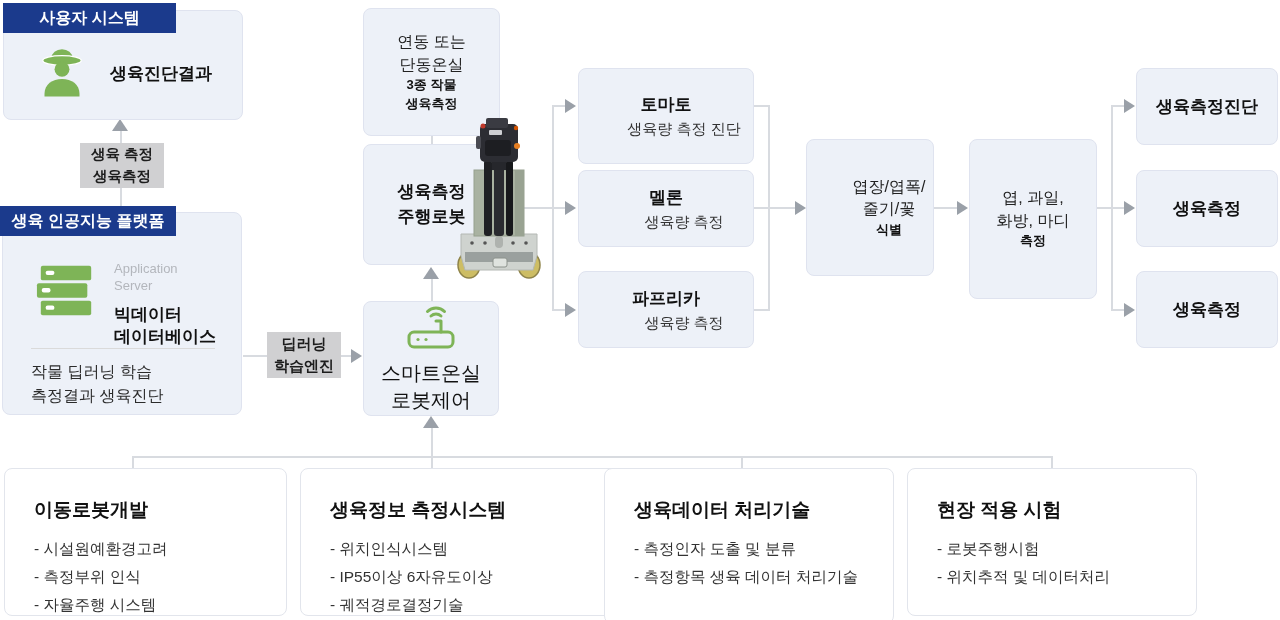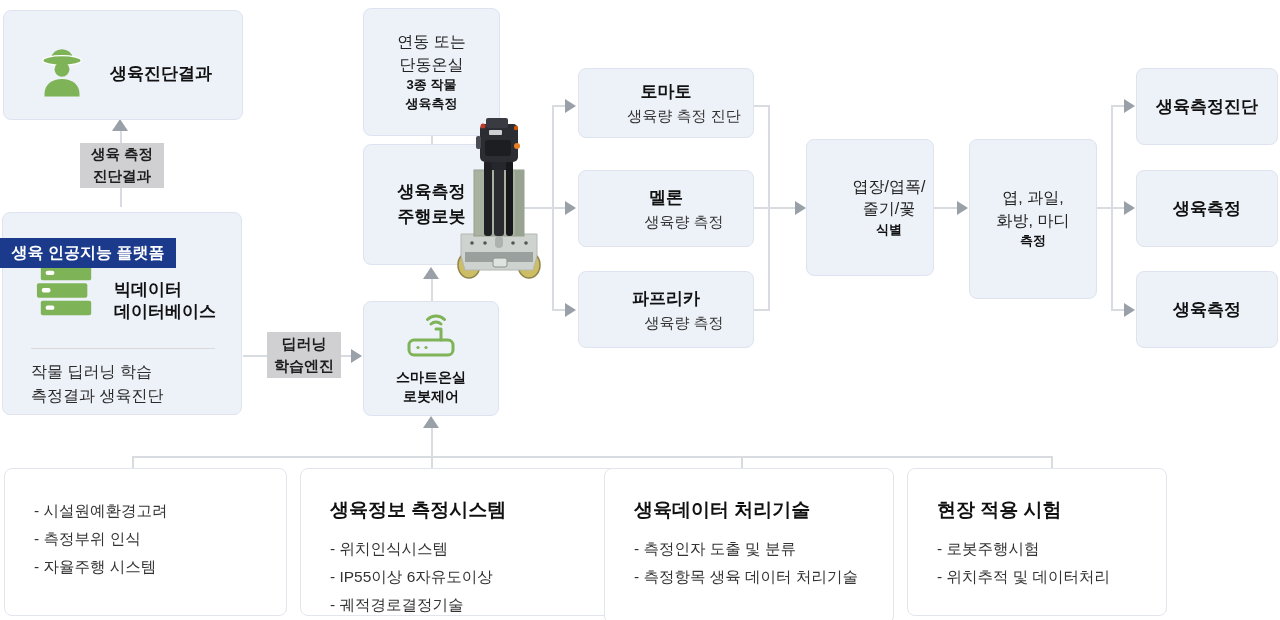--- a/index.html
+++ b/index.html
@@ -30,25 +30,25 @@
   .bottom-box{position:absolute;background:#fff;border:1px solid #e2e5ec;border-radius:8px;
         z-index:2;box-sizing:border-box;padding:28px 26px 0 29px;text-align:left;}
   .bottom-title{font-size:19px;font-weight:bold;color:#111;margin:0 0 12px 0;}
   .bottom-items{font-size:15.5px;line-height:1.8;color:#333;white-space:pre-line;}
   .user-card-row{display:flex;align-items:center;justify-content:center;gap:20px;padding-top:16px;}
   .user-result{font-size:17px;font-weight:bold;color:#111;}
   .ai-card{align-items:flex-start;}
   .server-row{position:absolute;left:32px;top:46px;display:flex;align-items:flex-start;}
   .server-txt{margin-left:17px;padding-top:2px;text-align:left;}
   .server-caption{font-size:13px;line-height:1.3;color:#b3b6bc;white-space:pre-line;}
-  .server-title{font-size:17px;line-height:1.28;font-weight:bold;color:#111;margin-top:18px;white-space:pre-line;}
+  .server-title{font-size:17px;line-height:1.28;font-weight:bold;color:#111;margin-top:9px;white-space:pre-line;}
   .ai-divider{position:absolute;left:28px;right:26px;top:135px;height:1px;background:#dadada;}
   .ai-desc{position:absolute;left:28px;top:147px;font-size:16px;line-height:1.5;color:#2b2b2b;
            white-space:pre-line;text-align:left;}
-  .smart-label{font-size:14px;font-weight:bold;line-height:1.35;color:#111;white-space:pre-line;margin-top:6px;}
+  .smart-label{font-size:20px;font-weight:normal;line-height:1.35;color:#111;white-space:pre-line;margin-top:6px;}
   .robot-photo{position:absolute;z-index:5;}
 </style>
 </head>
 <body>
 
 <div class="canvas">
 
   <div class="vline" style="left:120px;top:131px;height:76px;"></div>
   <div class="arr-u" style="left:112px;top:119px;"></div>
 
@@ -101,46 +101,49 @@
         <svg width="56" height="52" viewBox="0 0 64 58">
           <path d="M20,14 a12,10 0 0 1 24,0 v2 h-24 z" fill="#7eb457"></path>
           <ellipse cx="32" cy="17" rx="22" ry="5.5" fill="#7eb457" stroke="#fff" stroke-width="1.5"></ellipse>
           <circle cx="32" cy="27" r="8.5" fill="#7eb457"></circle>
           <path d="M12,58 v-3 c0,-11 9,-17 20,-17 s20,6 20,17 v3 z" fill="#7eb457"></path>
         </svg>
       </span>
       <span class="user-result">생육진단결과</span>
     </div>
   </div>
+  <div class="navy" style="left:3px;top:3px;width:173px;height:30px;">사용자 시스템</div>
 
   <div class="gray-label" style="left:80px;top:143px;width:84px;height:45px;">생육 측정
-진단결과</div>
+생육측정</div>
 
   <div class="box ai-card" style="left:2px;top:212px;width:240px;height:203px;">
     <div class="server-row">
       <span>
         <svg width="62" height="62" viewBox="0 0 64 64">
           <rect x="6" y="7" width="52" height="15" rx="2" fill="#7eb457"></rect>
           <rect x="11" y="12" width="9" height="4.5" rx="2" fill="#fff"></rect>
           <rect x="2" y="25" width="52" height="15" rx="2" fill="#7eb457"></rect>
           <rect x="7" y="30" width="9" height="4.5" rx="2" fill="#fff"></rect>
           <rect x="6" y="43" width="52" height="15" rx="2" fill="#7eb457"></rect>
           <rect x="11" y="48" width="9" height="4.5" rx="2" fill="#fff"></rect>
         </svg>
       </span>
       <span class="server-txt">
+        <span class="server-caption" style="display:block;">Application
+Server</span>
         <span class="server-title" style="display:block;">빅데이터
 데이터베이스</span>
       </span>
     </div>
     <div class="ai-divider"></div>
     <div class="ai-desc">작물 딥러닝 학습
 측정결과 생육진단</div>
   </div>
-  <div class="navy" style="left:0px;top:206px;width:176px;height:30px;margin-top:32px;">생육 인공지능 플랫폼</div>
+  <div class="navy" style="left:0px;top:206px;width:176px;height:30px;">생육 인공지능 플랫폼</div>
 
   <div class="gray-label" style="left:267px;top:332px;width:74px;height:46px;font-weight:700;font-size:15px;">딥러닝
 학습엔진</div>
 
   <div class="box" style="left:363px;top:8px;width:137px;height:128px;">
     <div class="flow-n pl">연동 또는
 단동온실</div>
     <div class="flow-b pl">3종 작물
 생육측정</div>
   </div>
@@ -195,21 +198,21 @@
       <rect x="31" y="0" width="22" height="10" rx="2" fill="#3a3b42"></rect>
       <circle cx="28" cy="8" r="2.5" fill="#c0392b"></circle>
       <circle cx="61" cy="10" r="2.2" fill="#d35400"></circle>
       <rect x="34" y="12" width="13" height="5" rx="1" fill="#cfd0d4"></rect>
       <circle cx="62" cy="28" r="3" fill="#e67e22"></circle>
       <rect x="21" y="18" width="5" height="13" rx="2" fill="#4a4b52"></rect>
       <rect x="30" y="22" width="26" height="16" rx="3" fill="#1d1e22"></rect>
     </svg>
   </span>
 
-  <div class="box" style="left:578px;top:68px;width:176px;height:70px;">
+  <div class="box" style="left:578px;top:68px;width:176px;height:96px;">
     <div class="crop-name">토마토</div>
     <div class="crop-sub">생육량 측정 진단</div>
   </div>
   <div class="box" style="left:578px;top:170px;width:176px;height:77px;">
     <div class="crop-name">멜론</div>
     <div class="crop-sub">생육량 측정</div>
   </div>
   <div class="box" style="left:578px;top:271px;width:176px;height:77px;">
     <div class="crop-name">파프리카</div>
     <div class="crop-sub">생육량 측정</div>
@@ -230,34 +233,35 @@
     <div class="result-label">생육측정진단</div>
   </div>
   <div class="box" style="left:1136px;top:170px;width:142px;height:77px;">
     <div class="result-label">생육측정</div>
   </div>
   <div class="box" style="left:1136px;top:271px;width:142px;height:77px;">
     <div class="result-label">생육측정</div>
   </div>
 
   <div class="bottom-box" style="left:4px;top:468px;width:283px;height:148px;">
+    <h3 class="bottom-title">이동로봇개발</h3>
     <div class="bottom-items">- 시설원예환경고려
 - 측정부위 인식
 - 자율주행 시스템</div>
   </div>
   <div class="bottom-box" style="left:300px;top:468px;width:330px;height:148px;">
     <h3 class="bottom-title">생육정보 측정시스템</h3>
     <div class="bottom-items">- 위치인식시스템
 - IP55이상 6자유도이상
 - 궤적경로결정기술</div>
   </div>
   <div class="bottom-box" style="left:604px;top:468px;width:290px;height:156px;">
     <h3 class="bottom-title">생육데이터 처리기술</h3>
     <div class="bottom-items">- 측정인자 도출 및 분류
 - 측정항목 생육 데이터 처리기술</div>
   </div>
-  <div class="bottom-box" style="left:907px;top:468px;width:260px;height:148px;">
+  <div class="bottom-box" style="left:907px;top:468px;width:290px;height:148px;">
     <h3 class="bottom-title">현장 적용 시험</h3>
     <div class="bottom-items">- 로봇주행시험
 - 위치추적 및 데이터처리</div>
   </div>
 
 </div>
 
 </body></html>

